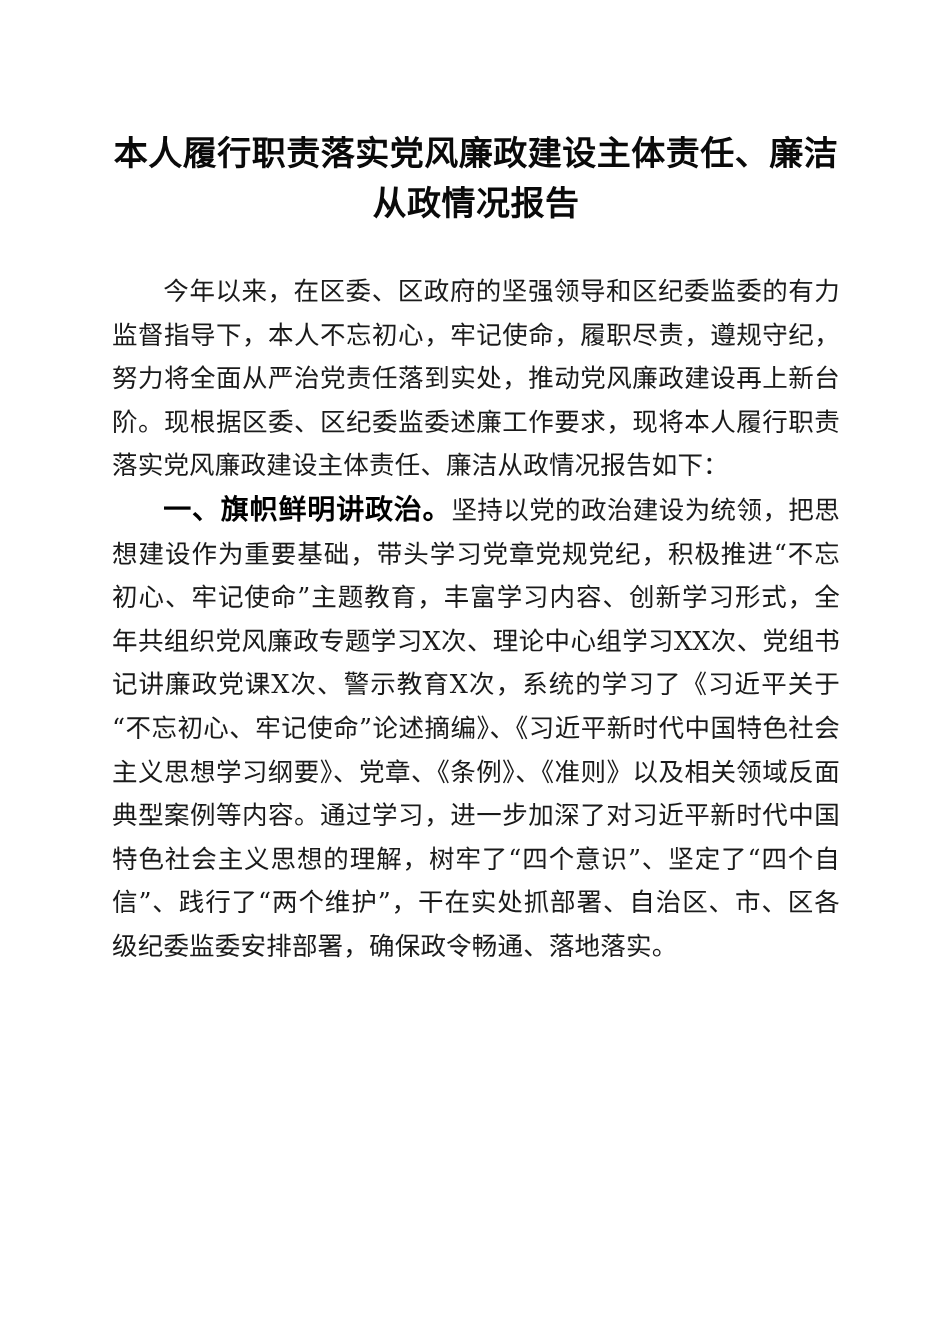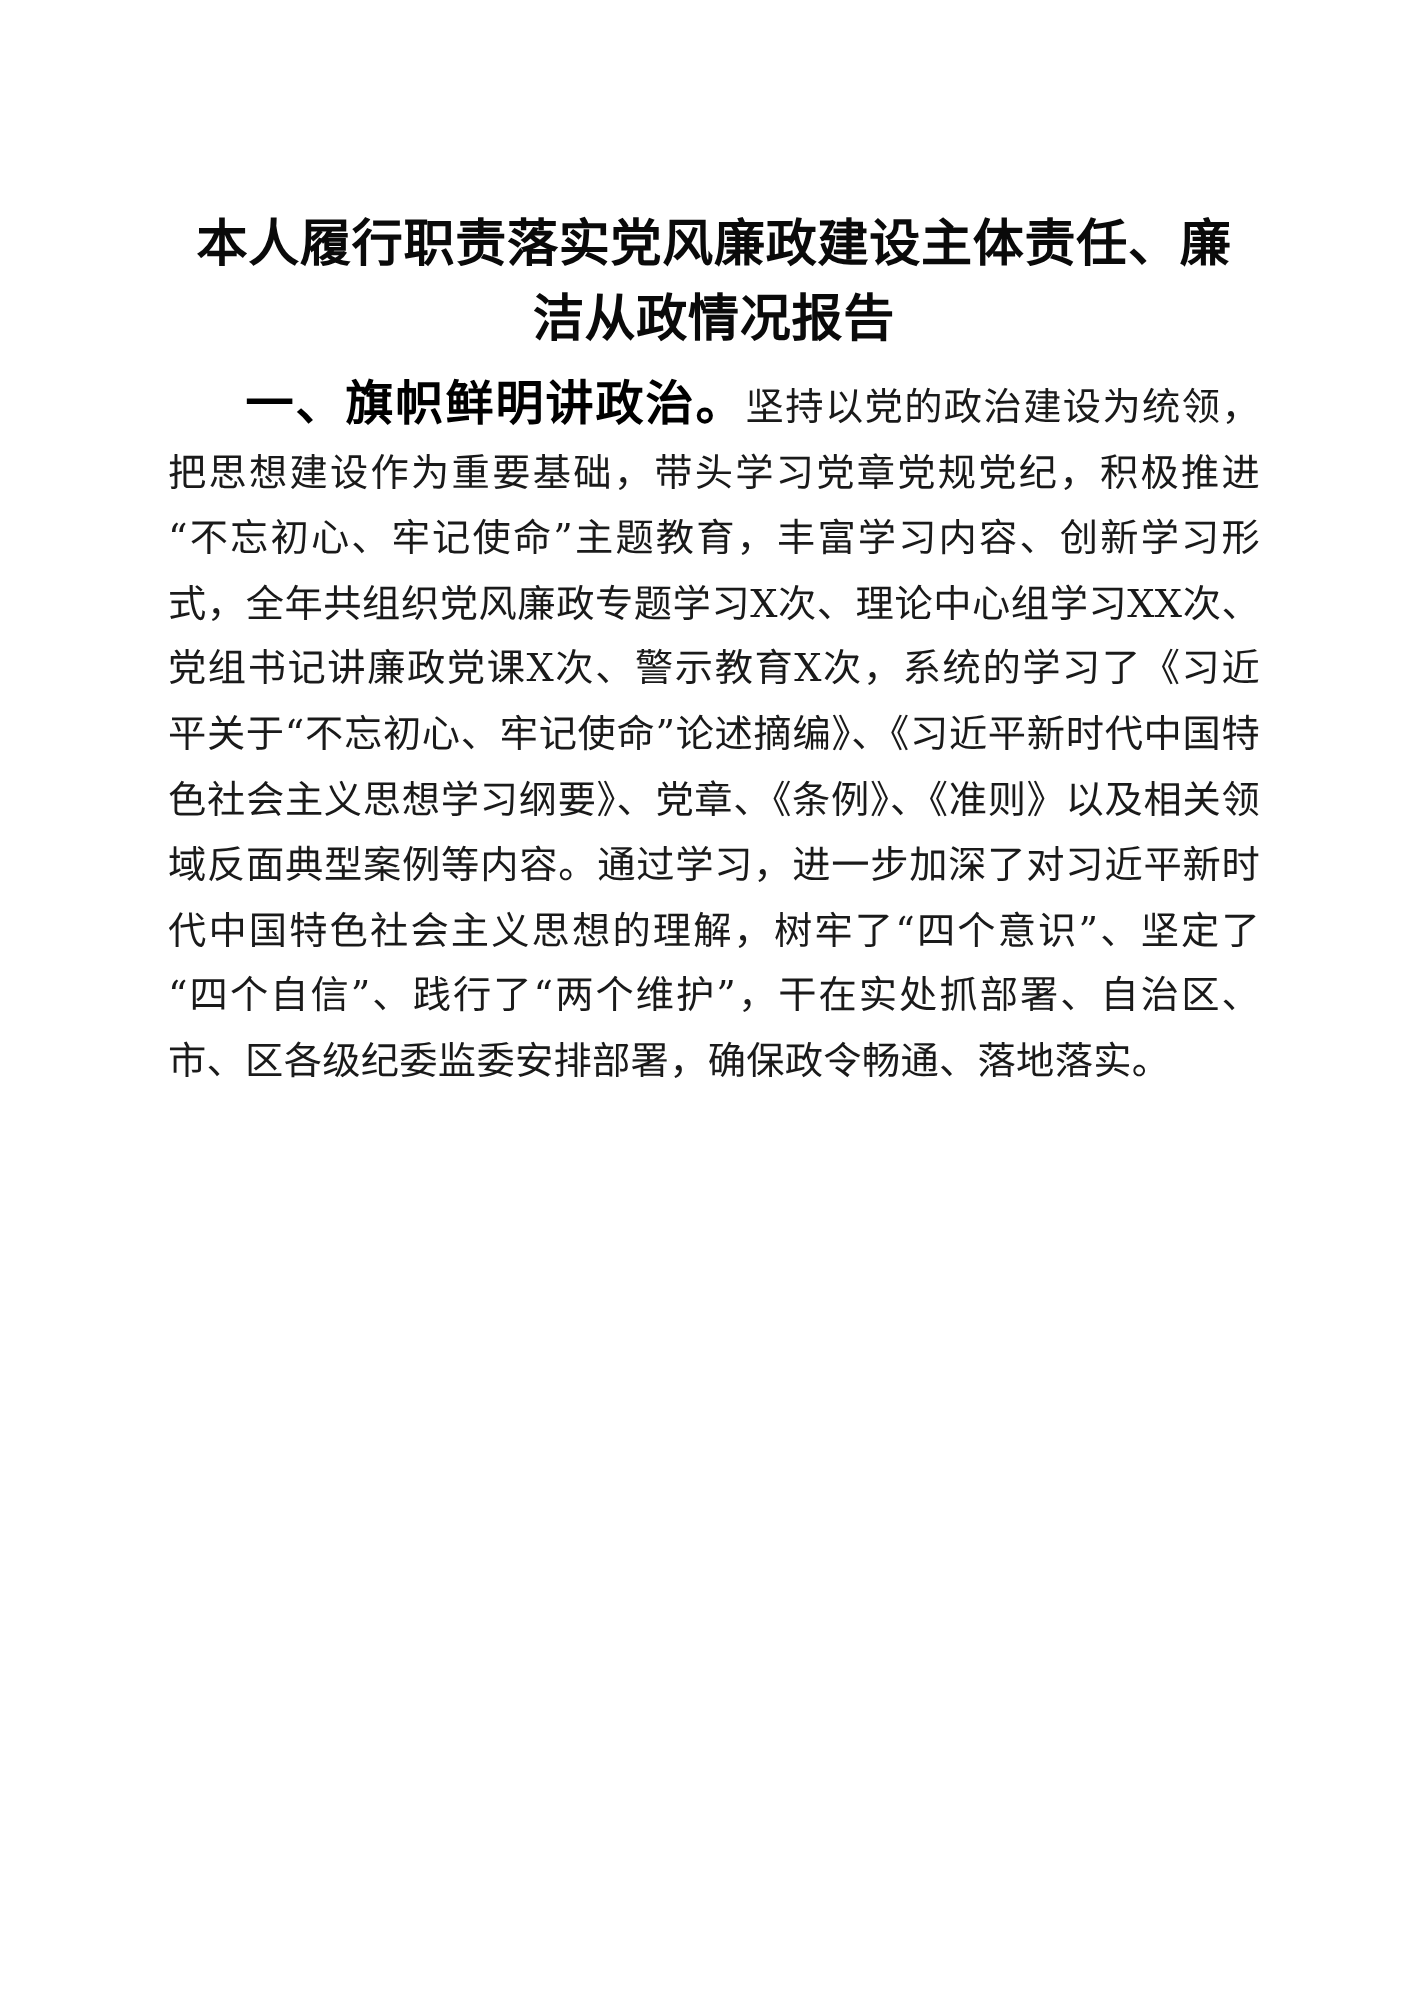--- a/index.html
+++ b/index.html
@@ -27,21 +27,21 @@
     width: 728px;
   }
 
   
   .doc-title {
     font-family: "DejaVu Serif", "Liberation Serif", serif;
     font-weight: 700;
     font-size: 34px;
     line-height: 50px;
     text-align: center;
-    margin: 10px;
+    margin: 0;
     padding-top: 128px;
     letter-spacing: 0.5px;
     color: #0a0a0a;
     text-rendering: optimizeLegibility;
   }
 
   
   .para {
     font-family: "DejaVu Serif", "Liberation Serif", serif;
     font-size: 25.5px;
@@ -61,39 +61,42 @@
 
   .para .indent {
     display: inline-block;
     width: 2em;
   }
 
   
   .sec-head {
     font-family: "DejaVu Sans", "Liberation Sans", sans-serif;
     font-weight: 700;
-    font-size: 32px;
+    font-size: 28px;
     letter-spacing: 0.6px;
     color: #000000;
   }
 
   
   .para.clipped {
     max-height: 132px;
     overflow: hidden;
   }
 </style>
 </head>
 <body>
 
 <div class="page">
   <div class="doc-body">
 
     <h1 class="doc-title">本人履行职责落实党风廉政建设主体责任、廉洁从政情况报告</h1>
 
+    <p class="para first">
+      <span class="indent"></span><span>今年以来，在区委、区政府的坚强领导和区纪委监委的有力监督指导下，本人不忘初心，牢记使命，履职尽责，遵规守纪，努力将全面从严治党责任落到实处，推动党风廉政建设再上新台阶。现根据区委、区纪委监委述廉工作要求，现将本人履行职责落实党风廉政建设主体责任、廉洁从政情况报告如下：</span>
+    </p>
 
     <p class="para">
       <span class="indent"></span><span class="sec-head">一、旗帜鲜明讲政治。</span><span>坚持以党的政治建设为统领，把思想建设作为重要基础，带头学习党章党规党纪，积极推进“不忘初心、牢记使命”主题教育，丰富学习内容、创新学习形式，全年共组织党风廉政专题学习X次、理论中心组学习XX次、党组书记讲廉政党课X次、警示教育X次，系统的学习了《习近平关于“不忘初心、牢记使命”论述摘编》、《习近平新时代中国特色社会主义思想学习纲要》、党章、《条例》、《准则》以及相关领域反面典型案例等内容。通过学习，进一步加深了对习近平新时代中国特色社会主义思想的理解，树牢了“四个意识”、坚定了“四个自信”、践行了“两个维护”，干在实处抓部署、自治区、市、区各级纪委监委安排部署，确保政令畅通、落地落实。</span>
     </p>
 
 
   </div>
 </div>
 
 </body></html>

